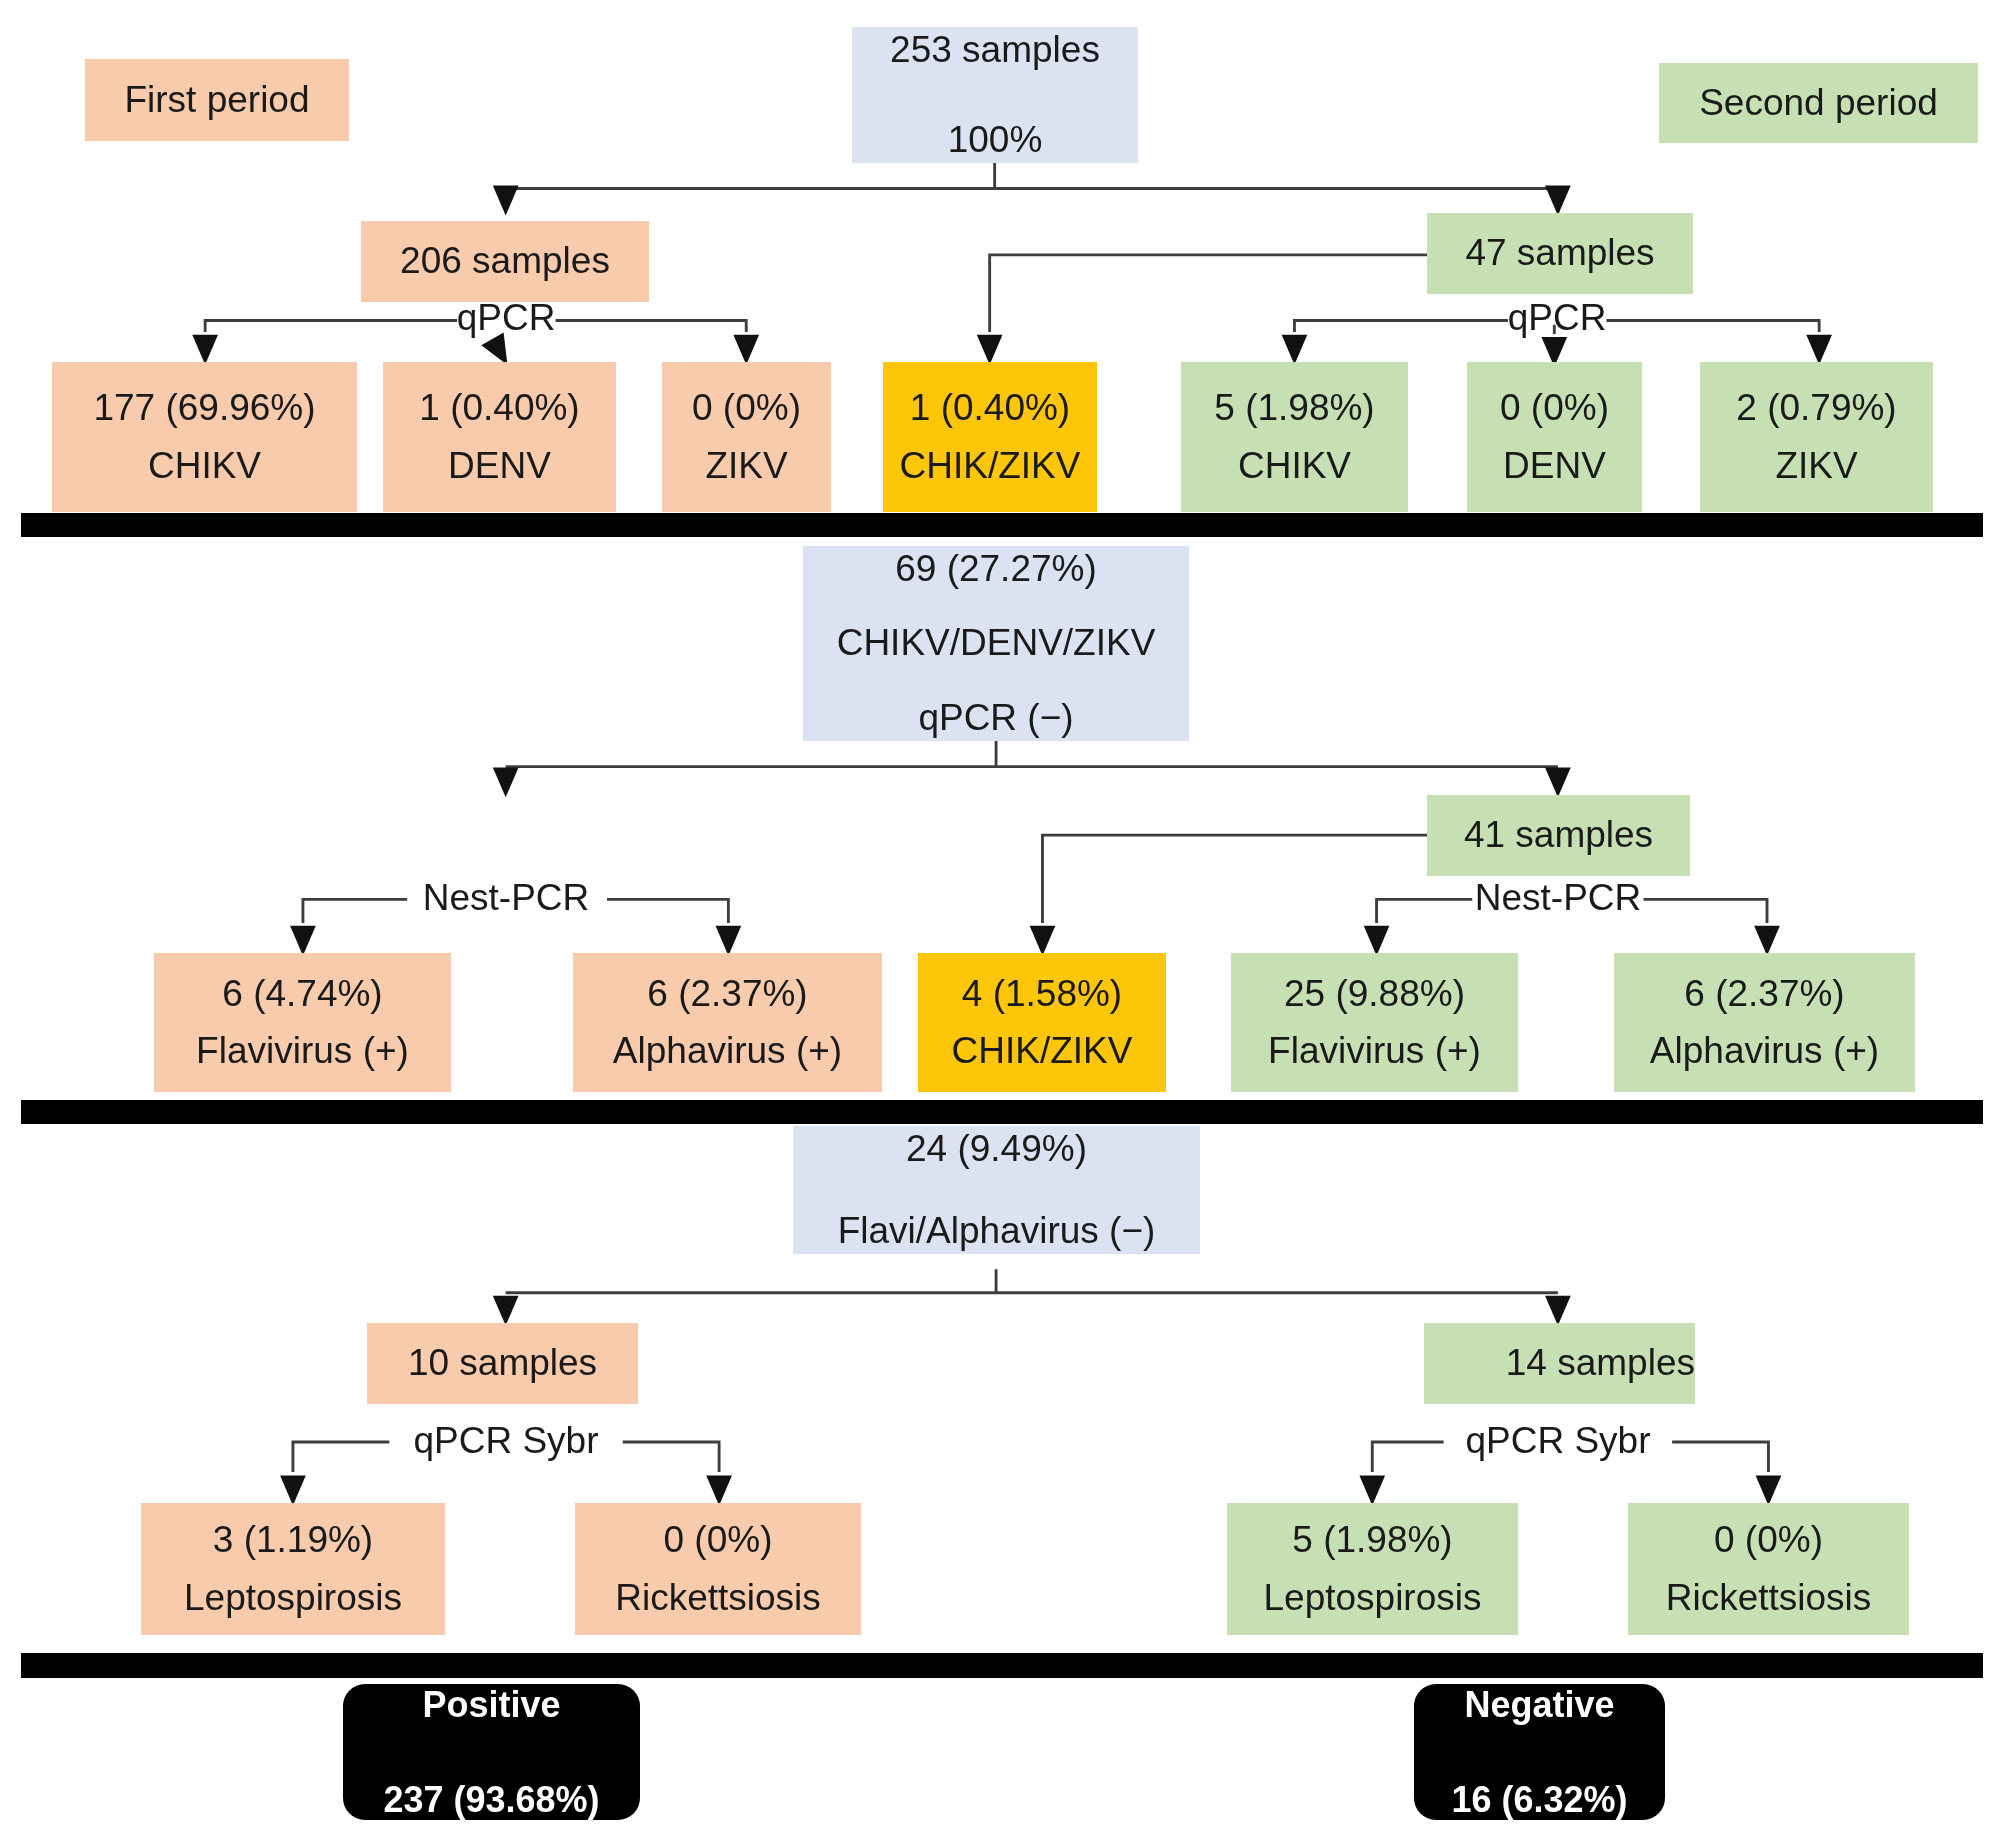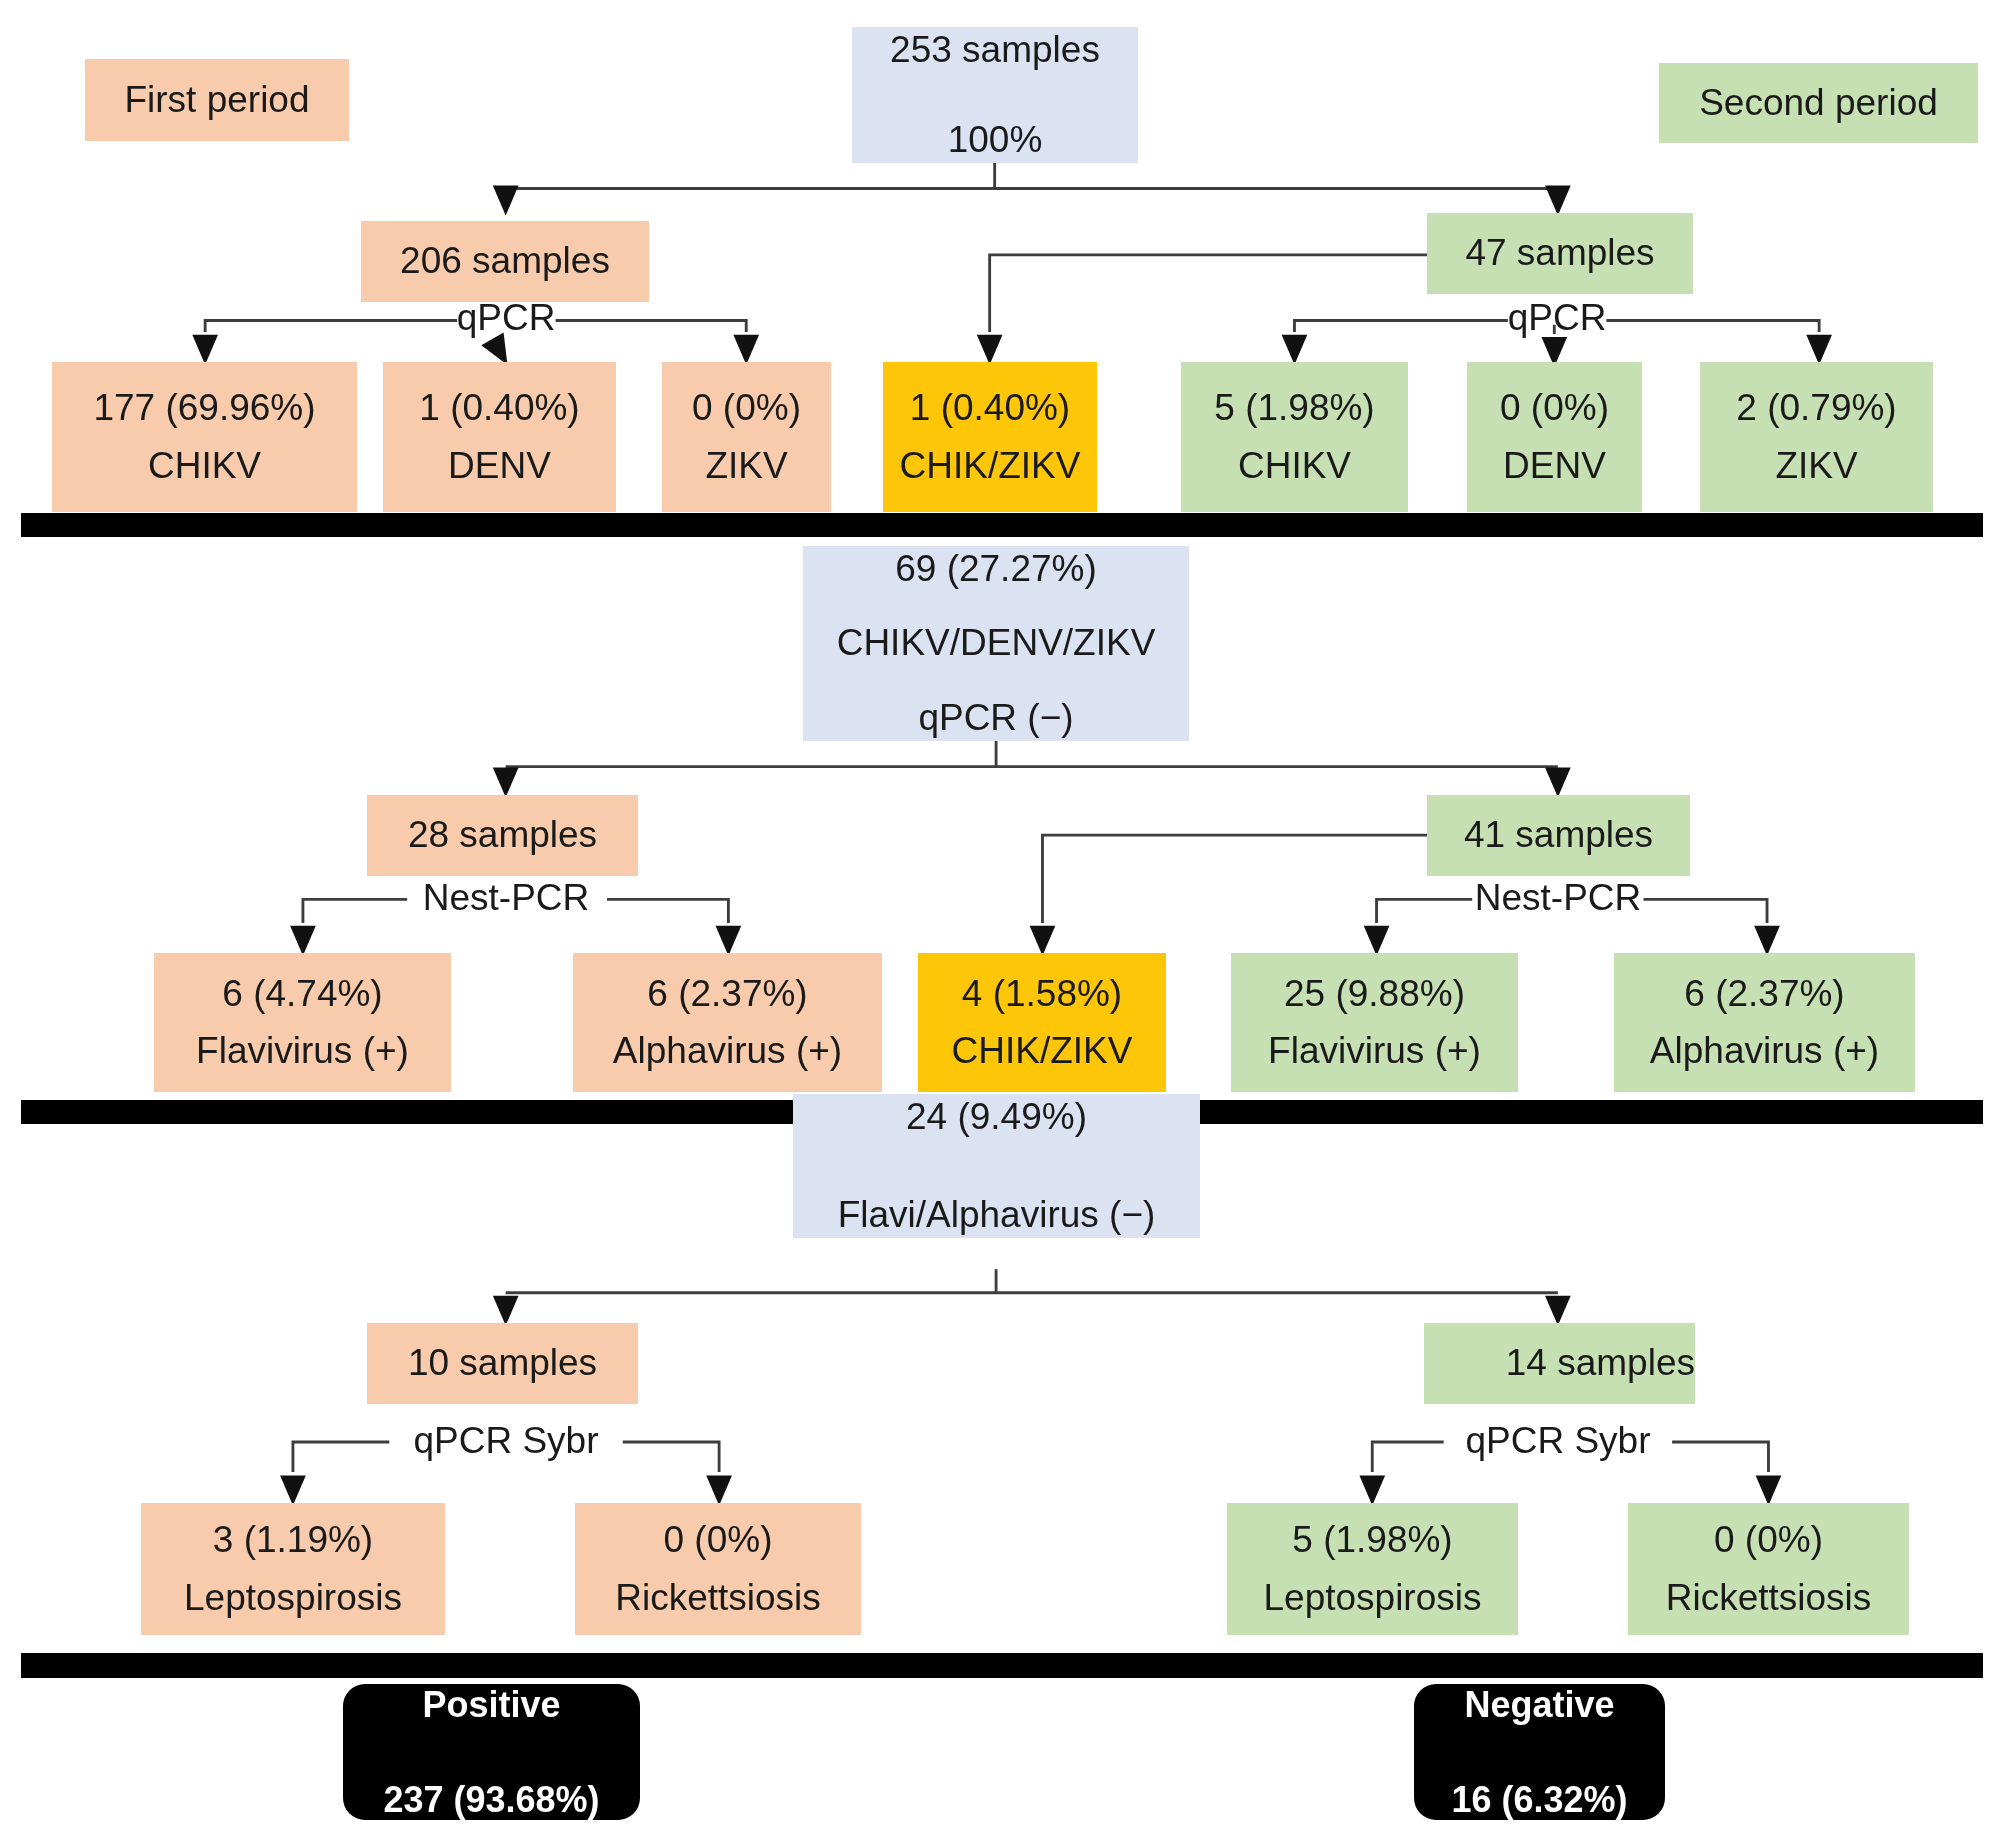--- a/index.html
+++ b/index.html
@@ -142,23 +142,20 @@
   </div>
 
   <div class="bar" style="top:513px;height:24px;"></div>
 
   <div class="node blue" style="left: 803px; top: 546px; width: 386px; height: 195px; gap: 10px; background-color: rgb(219, 227, 242);">
     <span>69 (27.27%)</span>
     <span>CHIKV/DENV/ZIKV</span>
     <span>qPCR (−)</span>
   </div>
 
-  <div class="node salmon" style="left: 367px; top: 795px; width: 271px; height: 81px; background-color: rgb(248, 203, 173);">
-    <span>28 samples</span>
-  </div>
   <div class="node green" style="left: 1427px; top: 795px; width: 263px; height: 81px; background-color: rgb(198, 224, 180);">
     <span>41 samples</span>
   </div>
 
   <div class="wire-label" style="left:506px;top:898px;">Nest-PCR</div>
   <div class="wire-label" style="left:1558px;top:898px;">Nest-PCR</div>
 
   <div class="node salmon" style="left: 154px; top: 953px; width: 297px; height: 139px; background-color: rgb(248, 203, 173);">
     <span>6 (4.74%)</span>
     <span>Flavivirus (+)</span>
@@ -175,21 +172,21 @@
     <span>25 (9.88%)</span>
     <span>Flavivirus (+)</span>
   </div>
   <div class="node green" style="left: 1614px; top: 953px; width: 301px; height: 139px; background-color: rgb(198, 224, 180);">
     <span>6 (2.37%)</span>
     <span>Alphavirus (+)</span>
   </div>
 
   <div class="bar" style="top:1100px;height:24px;"></div>
 
-  <div class="node blue" style="left: 793px; top: 1094px; width: 407px; height: 144px; gap: 8.6px; background-color: rgb(219, 227, 242);">
+  <div class="node blue" style="left: 793px; top: 1126px; width: 407px; height: 128px; gap: 8.6px; background-color: rgb(219, 227, 242);">
     <span>24 (9.49%)</span>
     <span>Flavi/Alphavirus (−)</span>
   </div>
 
   <div class="node salmon" style="left: 367px; top: 1323px; width: 271px; height: 81px; background-color: rgb(248, 203, 173);">
     <span>10 samples</span>
   </div>
   <div class="node green" style="left: 1424px; top: 1323px; width: 271px; height: 81px; background-color: rgb(198, 224, 180); align-items: flex-end;">
     <span>14 samples</span>
   </div>

